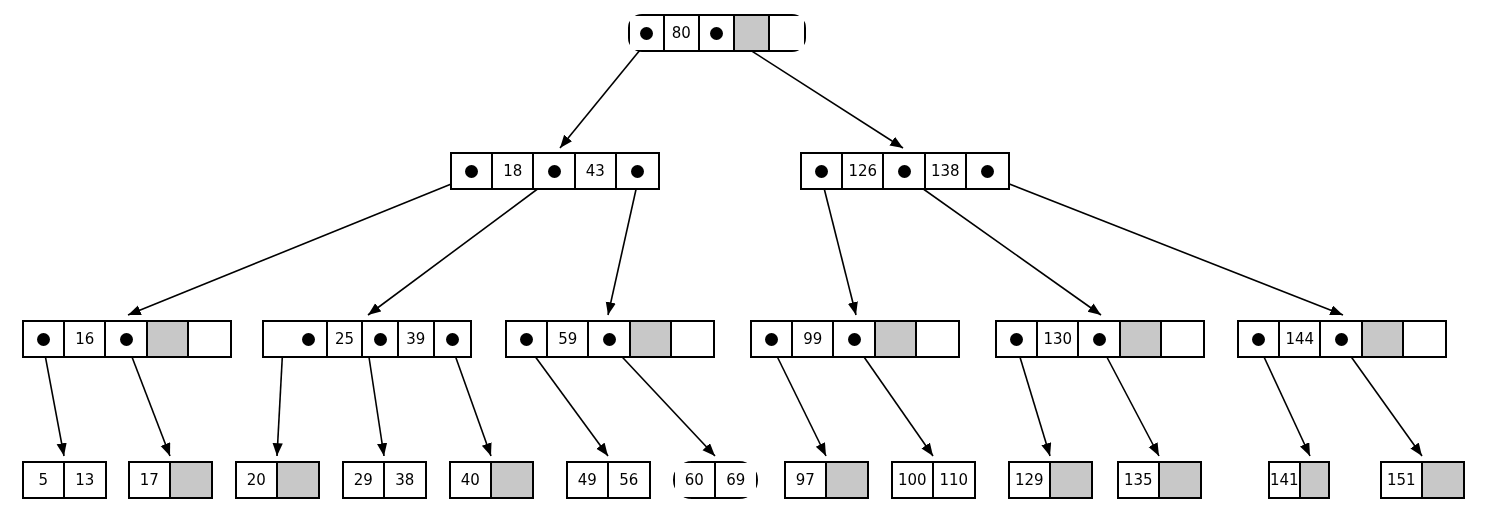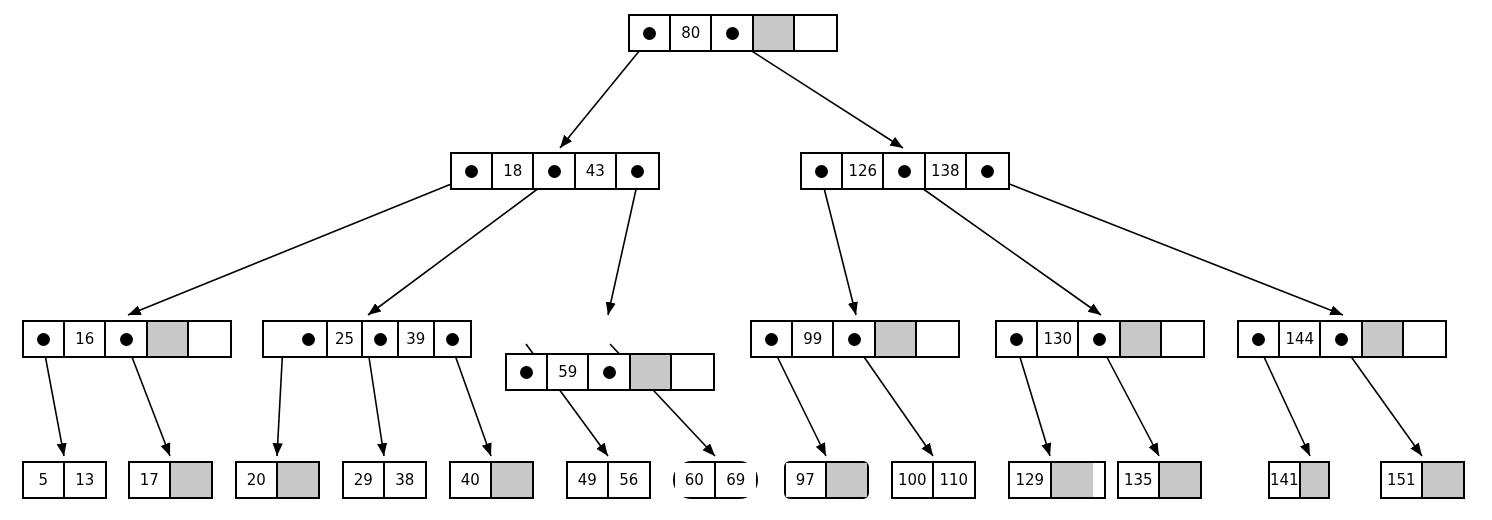--- a/index.html
+++ b/index.html
@@ -85,21 +85,21 @@
         <line x1="771" y1="344" x2="826" y2="456" stroke="#000000" stroke-width="1.6" marker-end="url(#arrowhead)"></line>
         <line x1="855" y1="344" x2="933" y2="456" stroke="#000000" stroke-width="1.6" marker-end="url(#arrowhead)"></line>
         <line x1="1016" y1="344" x2="1050" y2="456" stroke="#000000" stroke-width="1.6" marker-end="url(#arrowhead)"></line>
         <line x1="1100" y1="344" x2="1159" y2="456" stroke="#000000" stroke-width="1.6" marker-end="url(#arrowhead)"></line>
         <line x1="1258" y1="344" x2="1310" y2="456" stroke="#000000" stroke-width="1.6" marker-end="url(#arrowhead)"></line>
         <line x1="1342" y1="344" x2="1422" y2="456" stroke="#000000" stroke-width="1.6" marker-end="url(#arrowhead)"></line>
       </g>
   </svg>
 
   <div id="node-layer">
-      <div class="node internal" style="left: 628px; top: 14px; width: 210px;">
+      <div class="node internal" style="left: 628px; top: 14px; width: 178px; border-radius: 14px;">
         <div class="cell ptr"></div>
         <div class="cell">80</div>
         <div class="cell ptr"></div>
         <div class="cell gray"></div>
         <div class="cell blank"></div>
       </div>
       <div class="node internal" style="left: 450px; top: 152px; width: 210px;">
         <div class="cell ptr"></div>
         <div class="cell">18</div>
         <div class="cell ptr"></div>
@@ -120,21 +120,21 @@
         <div class="cell gray"></div>
         <div class="cell blank"></div>
       </div>
       <div class="node internal" style="left: 262px; top: 320px; width: 210px; padding-left: 28px;">
         <div class="cell ptr"></div>
         <div class="cell">25</div>
         <div class="cell ptr"></div>
         <div class="cell">39</div>
         <div class="cell ptr"></div>
       </div>
-      <div class="node internal" style="left: 505px; top: 320px; width: 210px; margin-top: 33px;">
+      <div class="node internal" style="left: 505px; top: 320px; width: 210px;">
         <div class="cell ptr"></div>
         <div class="cell">59</div>
         <div class="cell ptr"></div>
         <div class="cell gray"></div>
         <div class="cell blank"></div>
       </div>
       <div class="node internal" style="left: 750px; top: 320px; width: 210px;">
         <div class="cell ptr"></div>
         <div class="cell">99</div>
         <div class="cell ptr"></div>
@@ -176,29 +176,29 @@
         <div class="cell gray"></div>
       </div>
       <div class="node leaf" style="left: 566px; top: 461px; width: 85px;">
         <div class="cell">49</div>
         <div class="cell">56</div>
       </div>
       <div class="node leaf" style="left: 673px; top: 461px; width: 85px; border-radius: 19px;">
         <div class="cell">60</div>
         <div class="cell">69</div>
       </div>
-      <div class="node leaf" style="left: 784px; top: 461px; width: 85px; border-radius: 6px;">
+      <div class="node leaf" style="left: 784px; top: 461px; width: 85px;">
         <div class="cell">97</div>
         <div class="cell gray"></div>
       </div>
       <div class="node leaf" style="left: 891px; top: 461px; width: 85px;">
         <div class="cell">100</div>
         <div class="cell">110</div>
       </div>
-      <div class="node leaf" style="left: 1008px; top: 461px; width: 98px;">
+      <div class="node leaf" style="left: 1008px; top: 461px; width: 85px;">
         <div class="cell">129</div>
         <div class="cell gray"></div>
       </div>
       <div class="node leaf" style="left: 1117px; top: 461px; width: 85px; text-align: right;">
         <div class="cell">135</div>
         <div class="cell gray"></div>
       </div>
       <div class="node leaf" style="left: 1268px; top: 461px; width: 62px;">
         <div class="cell">141</div>
         <div class="cell gray"></div>

